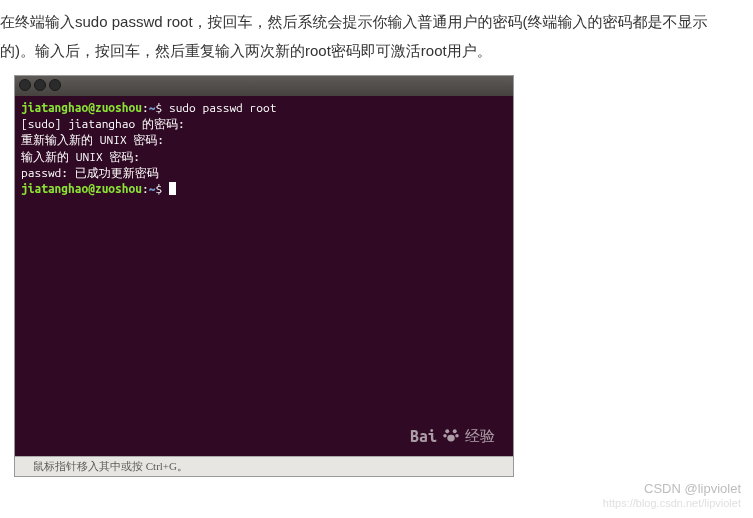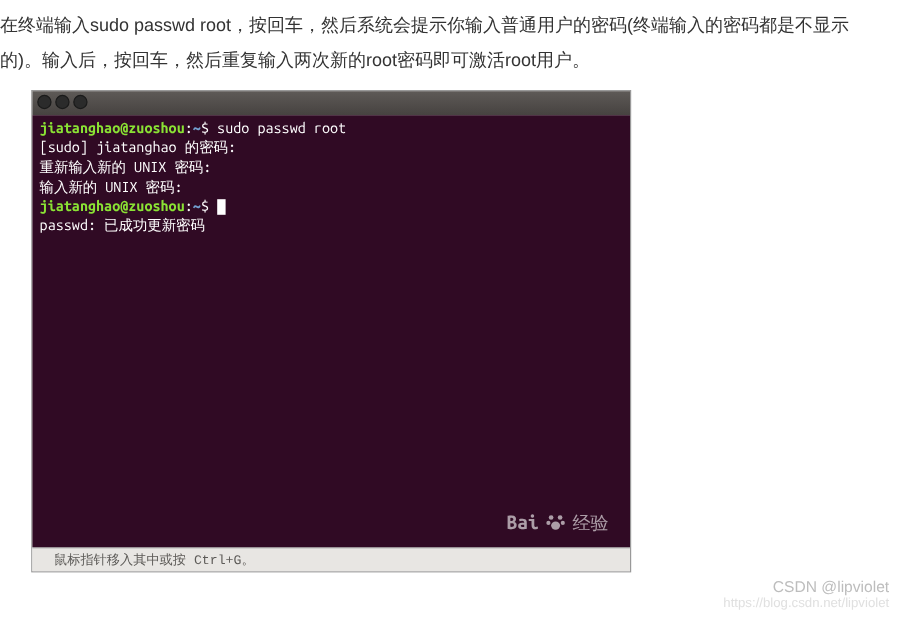--- a/index.html
+++ b/index.html
@@ -11,21 +11,21 @@
       overflow: hidden;
       position: relative;
     }
     .description {
       padding: 8px 14px 10px 0;
       font-size: 15px;
       line-height: 1.9;
       color: #333;
     }
     .terminal-wrapper {
-      margin-left: 26px;
+      margin-left: 14px;
       width: 500px;
       border: 1px solid #999;
     }
     .terminal-titlebar {
       height: 20px;
       background: linear-gradient(to bottom, #5e5a57, #464240);
       position: relative;
     }
     .terminal-titlebar .left-icons {
       position: absolute;
@@ -74,21 +74,21 @@
       position: relative;
     }
     .paw svg { width: 100%; height: 100%; }
     .wm-main { font-weight: bold; font-size: 16px; letter-spacing: 0; }
     .wm-sub { font-size: 15px; }
     .statusline {
       background: #e8e6e3;
       color: #5c5a57;
       font-size: 11px;
       padding: 2px 18px;
-      font-family: Liberation Mono, monospace;
+      font-family: Liberation Serif, serif;
       border-top: 1px solid #aaa;
     }
     .footer-wm {
       position: absolute;
       right: 12px;
       bottom: 8px;
       color: #bdbdbd;
       font-size: 13px;
       font-family: Arial, sans-serif;
       text-align: right;
@@ -107,22 +107,22 @@
       <div class="title-ic"></div>
       <div class="title-ic"></div>
       <div class="title-ic"></div>
     </div>
   </div>
   <div class="terminal-body">
     <div class="term-line"><span class="user">jiatanghao@zuoshou</span><span class="dollar">:</span><span class="tilde">~</span><span class="dollar">$</span><span> </span><span class="cmd">sudo passwd root</span></div>
     <div class="term-line cmd">[sudo] jiatanghao 的密码:</div>
     <div class="term-line cmd">重新输入新的 UNIX 密码:</div>
     <div class="term-line cmd">输入新的 UNIX 密码:</div>
+    <div class="term-line cmd">passwd: 已成功更新密码</div>
     <div class="term-line"><span class="user">jiatanghao@zuoshou</span><span class="dollar">:</span><span class="tilde">~</span><span class="dollar">$</span><span> </span><span class="cursor"></span></div>
-    <div class="term-line cmd">passwd: 已成功更新密码</div>
 
     <div class="watermark">
       <span class="wm-main">Bai</span>
       <span class="paw">
         <svg viewBox="0 0 24 24" fill="rgba(255,255,255,0.6)">
           <circle cx="7" cy="7" r="2.6"></circle>
           <circle cx="17" cy="7" r="2.6"></circle>
           <circle cx="4" cy="13" r="2.3"></circle>
           <circle cx="20" cy="13" r="2.3"></circle>
           <ellipse cx="12" cy="16" rx="5" ry="4.5"></ellipse>

